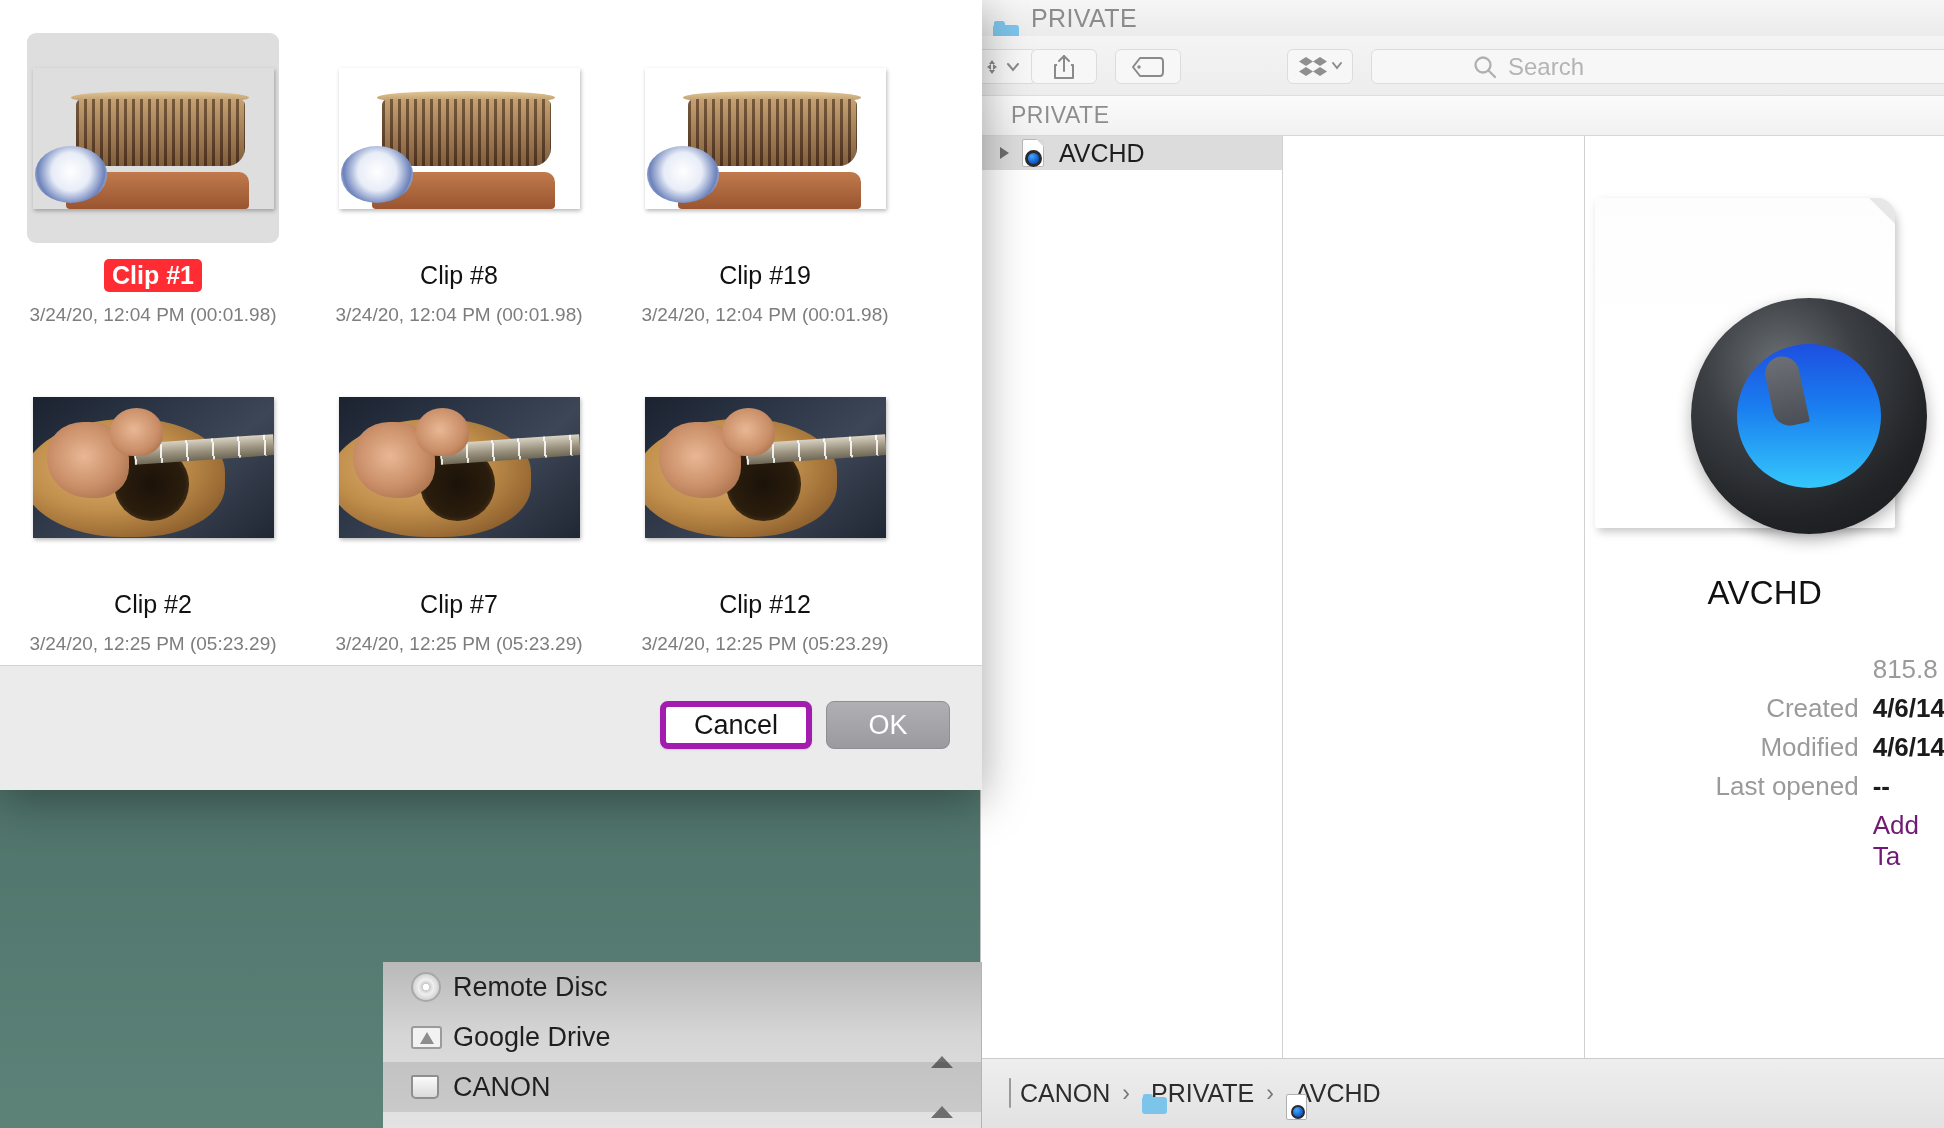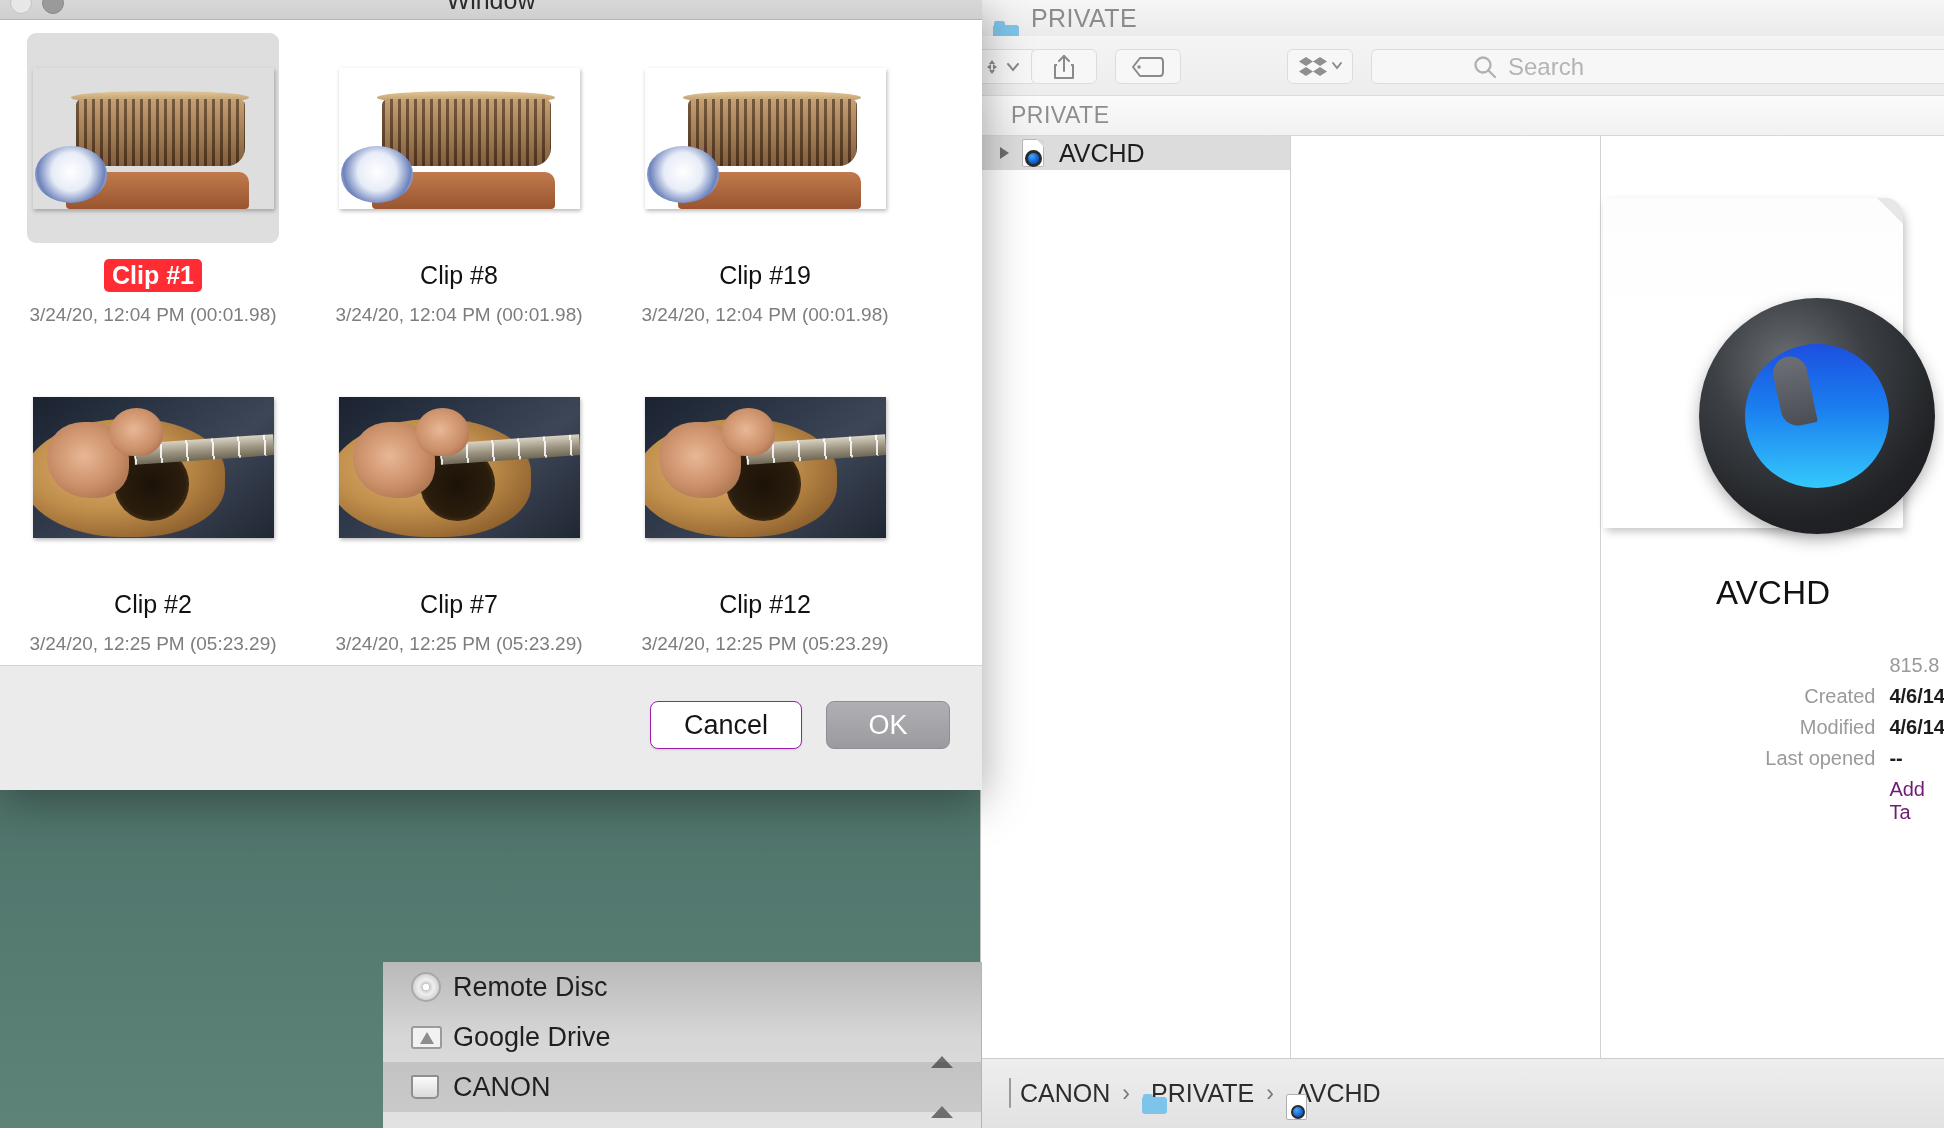--- a/index.html
+++ b/index.html
@@ -286,21 +286,21 @@
     font-size: 33px;
     color: #111111;
     letter-spacing: 0.3px;
   }
 
   .meta-table {
     margin-top: 42px;
     width: 100%;
     padding-left: 90px;
     box-sizing: border-box;
-    font-size: 20px;
+    font-size: 26px;
   }
   .meta-row {
     display: flex;
     align-items: baseline;
     margin-bottom: 8px;
   }
   .meta-label {
     width: 184px;
     text-align: right;
     color: #9a9a9a;
@@ -613,24 +613,24 @@
     top: 35px;
     height: 48px;
     border-radius: 8px;
     font-size: 27px;
     display: flex;
     align-items: center;
     justify-content: center;
     box-sizing: border-box;
   }
   .btn.cancel {
-    right: 180px;
+    right: 170px;
     width: 152px;
     background: #ffffff;
-    border: 1px solid #a21caf;
+    border: 6px solid #a21caf;
     color: #151515;
     box-shadow: 0 1px 2px rgba(0,0,0,0.12);
   }
   .btn.ok {
     right: 32px;
     width: 124px;
     background: linear-gradient(180deg, #b0b0b4 0%, #9a9a9f 100%);
     border: 1px solid #8e8e93;
     color: #ffffff;
   }
@@ -805,25 +805,20 @@
         </span>
       <span>CANON</span>
       <span class="sb-eject">
         <span class="eject-tri"></span><span class="eject-bar"></span>
       </span>
     </div>
   </div>
 
   <div class="modal">
 
-    <div class="modal-titlebar">
-      <span class="traffic t1"></span>
-      <span class="traffic t2"></span>
-      <span class="modal-title">Window</span>
-    </div>
 
     <div class="grid">
 
       <div class="grid-row">
 
         <div class="cell">
           <div class="thumb-box sel">
             <div class="thumb">
               <div class="ph-basket">
                   <div class="rim"></div>

